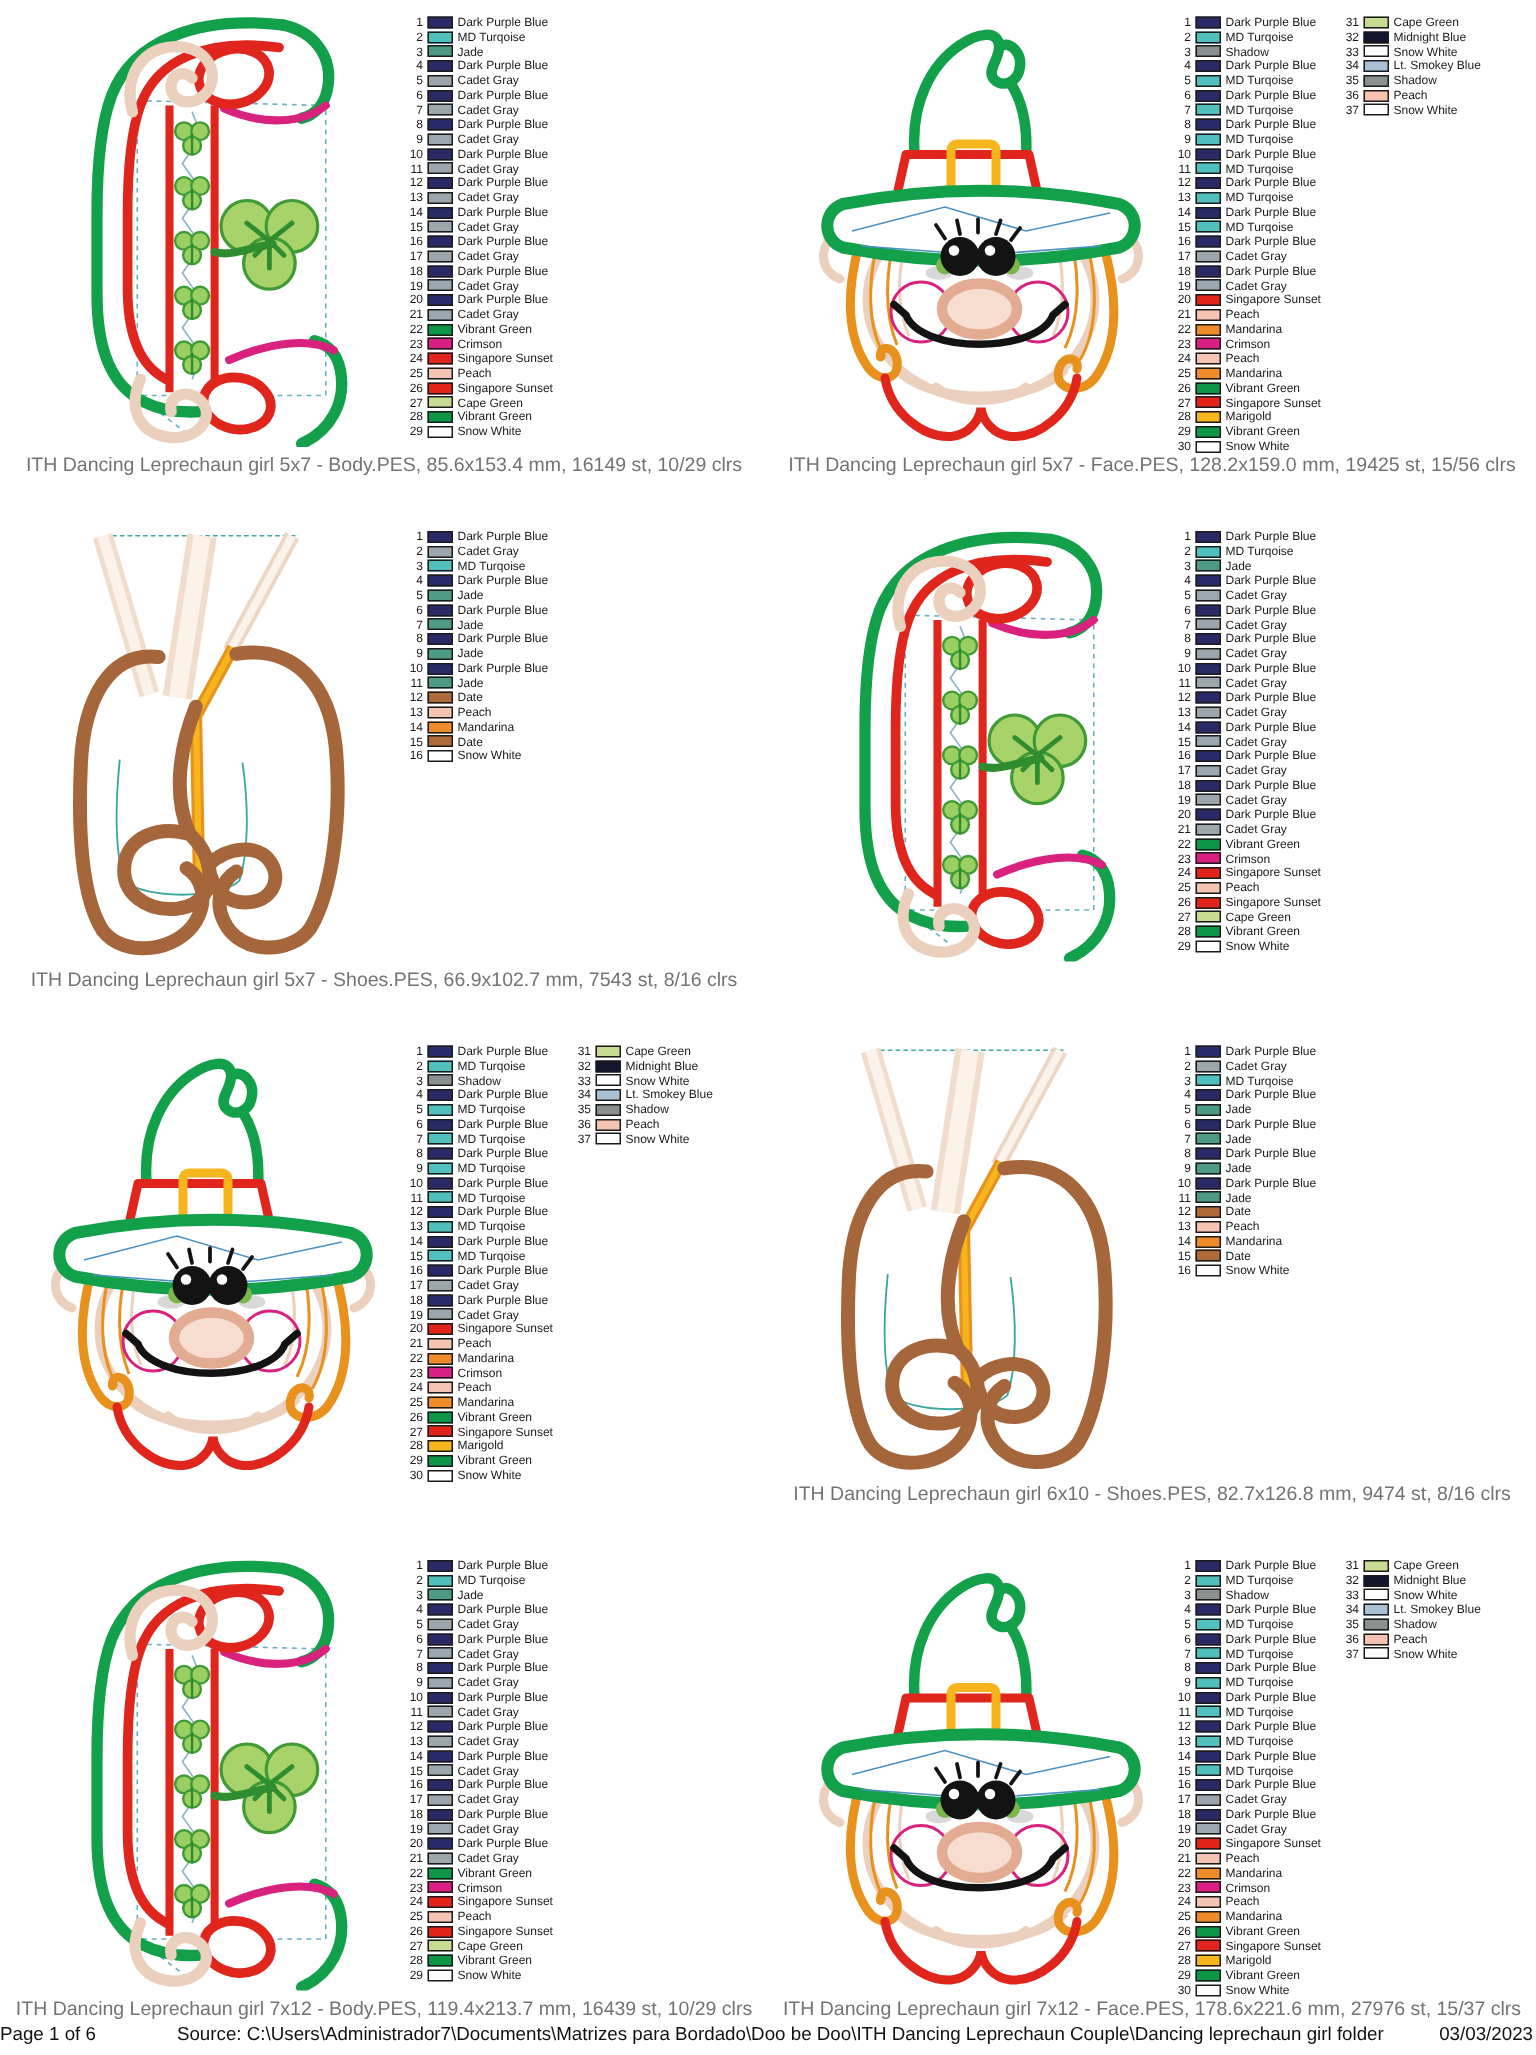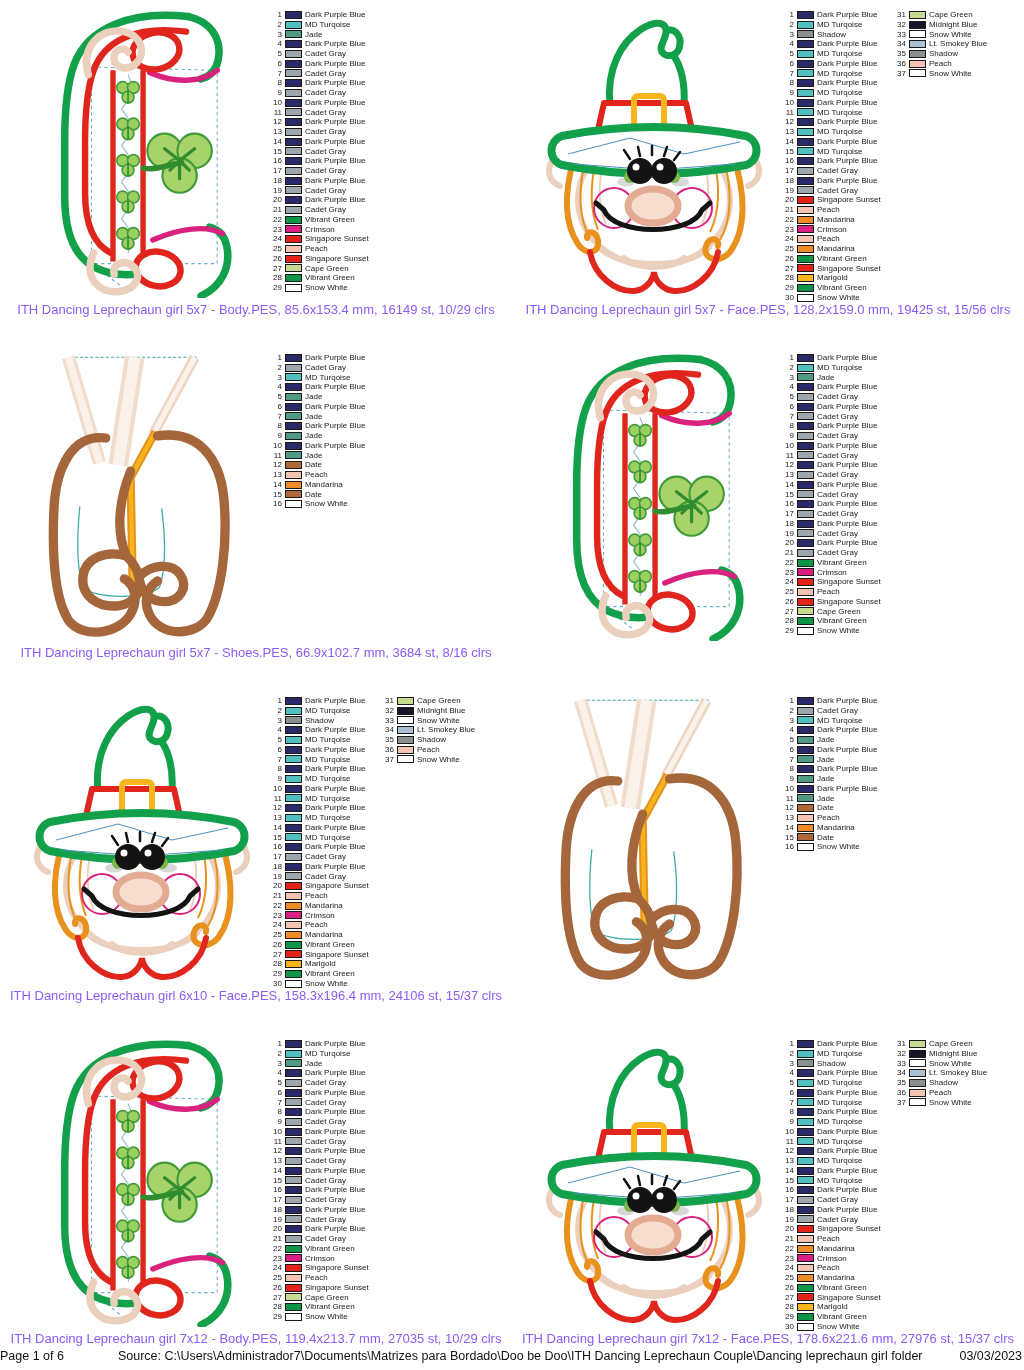--- a/index.html
+++ b/index.html
@@ -11,21 +11,21 @@
   .artbox{position:absolute;left:22px;top:8px;width:240px;height:290px;}
   .art{width:100%;height:100%;display:block;}
   .colorlist{position:absolute;left:269px;top:10px;display:flex;gap:8px;}
   .color-col{width:104px;}
   .color-row{display:flex;align-items:center;height:9.75px;font-size:8px;line-height:9.75px;
              color:#1a1a1a;white-space:nowrap;}
   .cnum{width:13px;text-align:right;flex:none;}
   .csw{width:15px;height:6px;border:1px solid #1a1a1a;margin:0 3px;flex:none;}
   .clbl{flex:none;}
   .caption{position:absolute;left:0;right:0;top:302px;text-align:center;font-size:13px;
-           color:#8b5cf6;}
+           color:#737373;}
   .footer{position:absolute;left:0;right:2px;top:1349px;display:flex;align-items:center;
           font-size:12.5px;color:#111;}
   .footer .pg{flex:none;}
   .footer .src{margin-left:54px;flex:none;}
   .footer .date{margin-left:auto;flex:none;}
 </style>
 </head>
 <body>
 
 <div class="page">
@@ -563,21 +563,21 @@
               <span class="csw" style="background: rgb(176, 106, 58);"></span>
               <span class="clbl">Date</span>
             </div>
             <div class="color-row">
               <span class="cnum">16</span>
               <span class="csw" style="background: rgb(255, 255, 255);"></span>
               <span class="clbl">Snow White</span>
             </div>
           </div>
         </div>
-      <div class="caption">ITH Dancing Leprechaun girl 5x7 - Shoes.PES, 66.9x102.7 mm, 3684 st, 8/16 clrs</div>
+      <div class="caption">ITH Dancing Leprechaun girl 5x7 - Shoes.PES, 66.9x102.7 mm, 7543 st, 8/16 clrs</div>
     </div>
       <div class="cell">
       <div class="artbox">
         <svg class="art" preserveAspectRatio="xMidYMid meet" viewBox="0 0 210 270">
             <use href="#sym-body"></use>
           </svg>
       </div>
       <div class="colorlist">
           <div class="color-col">
             <div class="color-row">
@@ -918,21 +918,20 @@
               <span class="csw" style="background: rgb(244, 195, 178);"></span>
               <span class="clbl">Peach</span>
             </div>
             <div class="color-row">
               <span class="cnum">37</span>
               <span class="csw" style="background: rgb(255, 255, 255);"></span>
               <span class="clbl">Snow White</span>
             </div>
           </div>
         </div>
-      <div class="caption">ITH Dancing Leprechaun girl 6x10 - Face.PES, 158.3x196.4 mm, 24106 st, 15/37 clrs</div>
     </div>
       <div class="cell">
       <div class="artbox">
         <svg class="art" preserveAspectRatio="xMidYMid meet" viewBox="0 0 190 280">
             <use href="#sym-shoes"></use>
           </svg>
       </div>
       <div class="colorlist">
           <div class="color-col">
             <div class="color-row">
@@ -1010,20 +1009,21 @@
               <span class="csw" style="background: rgb(176, 106, 58);"></span>
               <span class="clbl">Date</span>
             </div>
             <div class="color-row">
               <span class="cnum">16</span>
               <span class="csw" style="background: rgb(255, 255, 255);"></span>
               <span class="clbl">Snow White</span>
             </div>
           </div>
         </div>
+      <div class="caption">ITH Dancing Leprechaun girl 6x10 - Shoes.PES, 82.7x126.8 mm, 9474 st, 8/16 clrs</div>
     </div>
       <div class="cell">
       <div class="artbox">
         <svg class="art" preserveAspectRatio="xMidYMid meet" viewBox="0 0 210 270">
             <use href="#sym-body"></use>
           </svg>
       </div>
       <div class="colorlist">
           <div class="color-col">
             <div class="color-row">
@@ -1166,21 +1166,21 @@
               <span class="csw" style="background: rgb(14, 150, 72);"></span>
               <span class="clbl">Vibrant Green</span>
             </div>
             <div class="color-row">
               <span class="cnum">29</span>
               <span class="csw" style="background: rgb(255, 255, 255);"></span>
               <span class="clbl">Snow White</span>
             </div>
           </div>
         </div>
-      <div class="caption">ITH Dancing Leprechaun girl 7x12 - Body.PES, 119.4x213.7 mm, 27035 st, 10/29 clrs</div>
+      <div class="caption">ITH Dancing Leprechaun girl 7x12 - Body.PES, 119.4x213.7 mm, 16439 st, 10/29 clrs</div>
     </div>
       <div class="cell">
       <div class="artbox">
         <svg class="art" preserveAspectRatio="xMidYMid meet" viewBox="0 0 240 290">
             <use href="#sym-face"></use>
           </svg>
       </div>
       <div class="colorlist">
           <div class="color-col">
             <div class="color-row">

